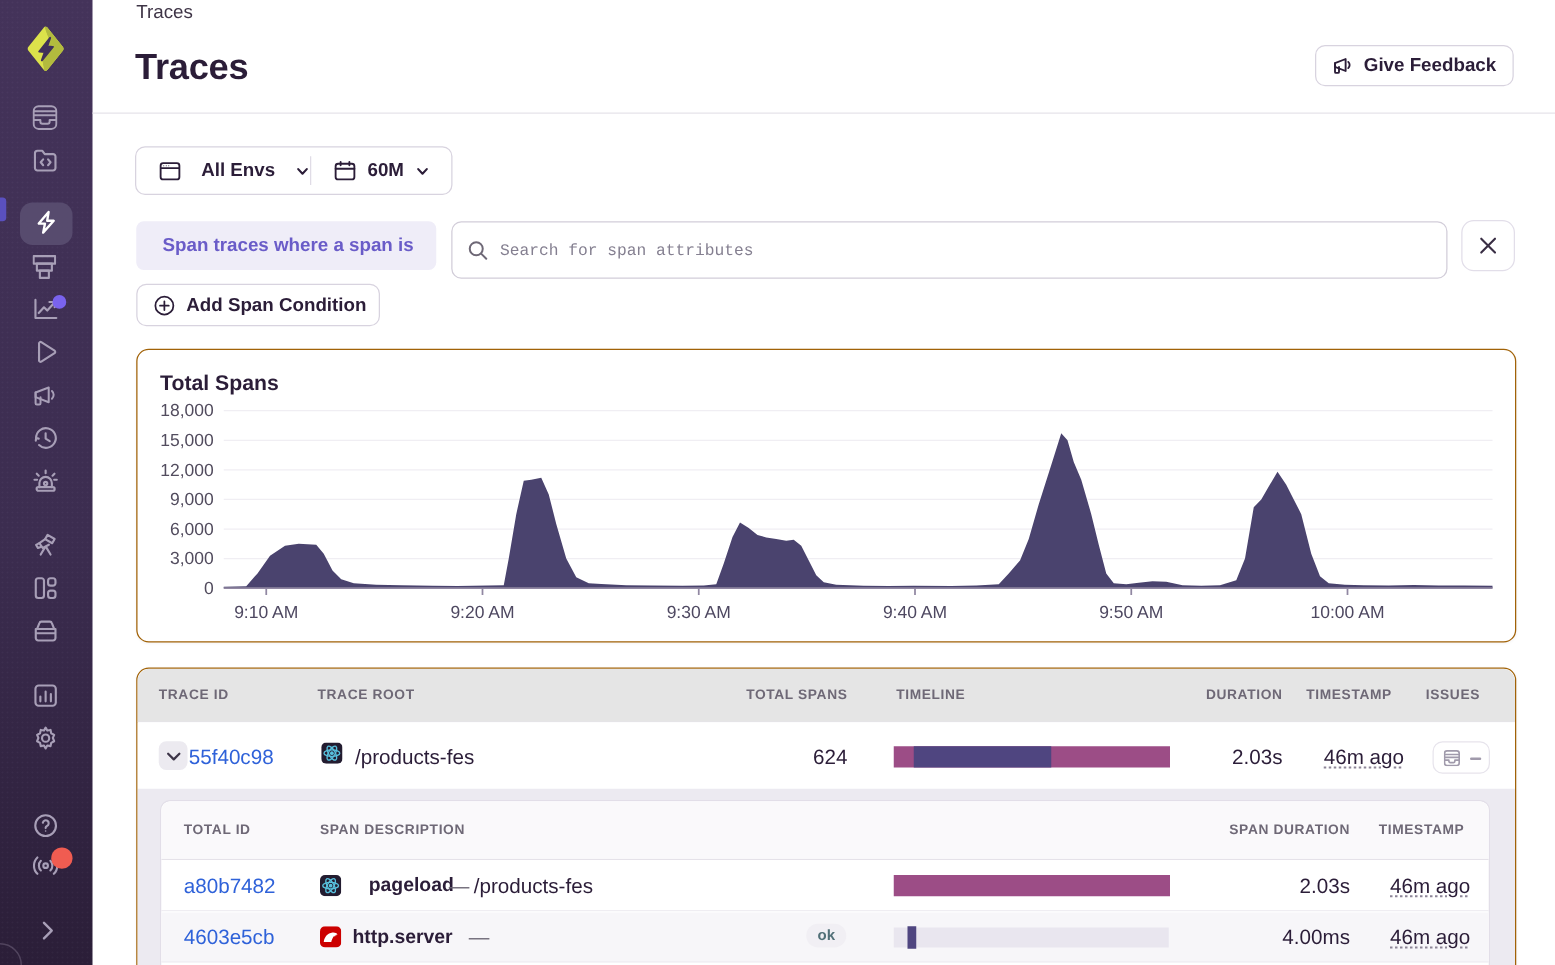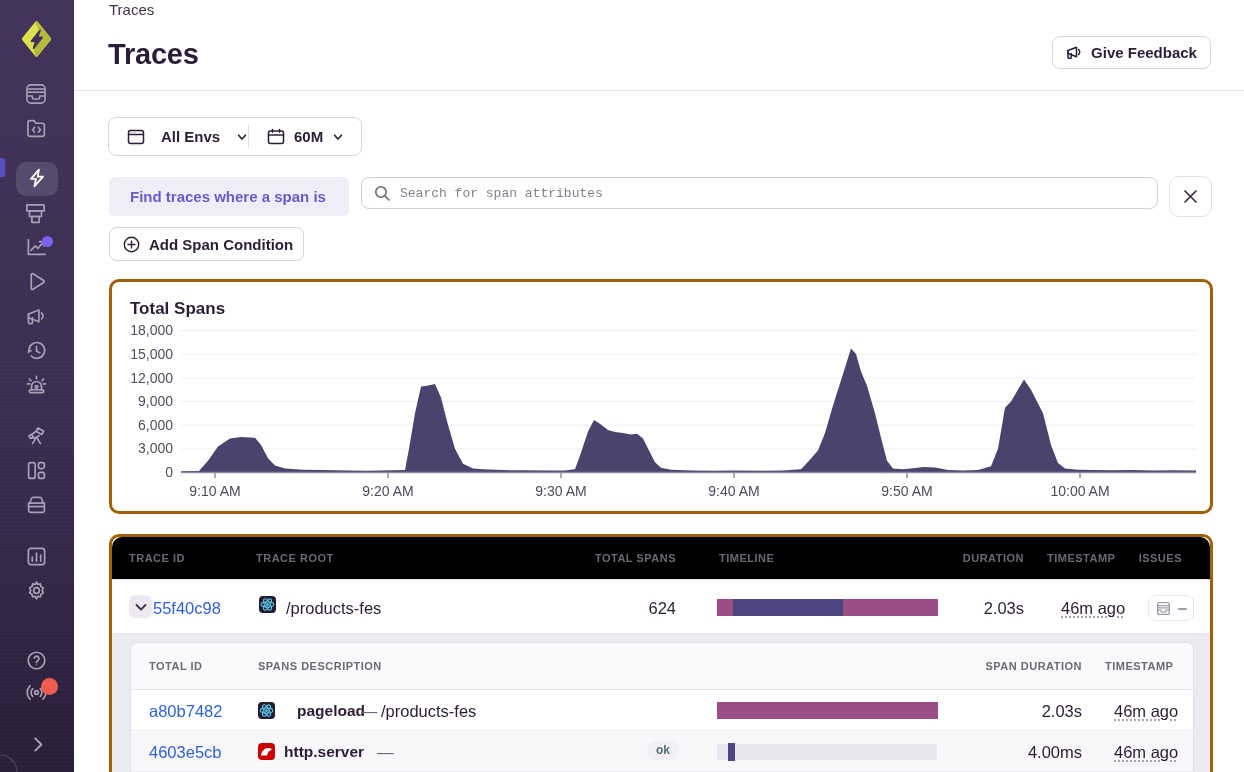--- a/index.html
+++ b/index.html
@@ -33,38 +33,38 @@
 
   
   #filterpill { left:108px; top:117px; width:254px; height:39px; }
   #filterpill .sep { width:1px; height:23px; background:#e0dce6; }
   .sect { display:flex; align-items:center; height:100%;justify-content:space-between; }
 
   
   #wherelabel { position:absolute; left:109px; top:177px; width:240px; height:39px;
     background:#efedf8; border-radius:6px; display:flex; align-items:center;
     font-size:15px; font-weight:bold; color:#6a5cc8; padding-left:21px; }
-  #search { position:absolute; left:361px; top:177px; width:797px; height:32px;
+  #search { position:absolute; left:361px; top:177px; width:797px; height:46px;
     background:#fff; border:1px solid #d2cdd9; border-radius:8px;
     display:flex; align-items:center; padding-left:12px; gap:9px; }
   #search .ph { font-family:"Liberation Mono", monospace; font-size:13px; color:#847f90; }
   #xbtn { left:1169px; top:176px; width:43px; height:41px; justify-content:center;
     border-color:#e2dee9; border-radius:10px; }
   #addspan { left:109px; top:227px; width:195px; height:34px; gap:9px; padding-left:13px; }
 
   
-  .card { position:absolute; background:#fff; border:3px solid #a16207; border-radius:10px;
+  .card { position:absolute; background:#fff; border:1px solid #a16207; border-radius:10px;
     box-shadow:0 1px 2px rgba(43,34,51,0.04); }
   #chartcard { left:109px; top:279px; width:1104px; height:235px; }
   #charttitle { position:absolute; left:18px; top:17px; font-size:17px; font-weight:bold; color:#2b1d38; }
 
   
   #tablecard { left:109px; top:534px; width:1104px; height:400px; overflow:hidden; }
   .thead { font-size:11px; font-weight:bold; letter-spacing:0.5px; color:#6e6876; }
-  #thead1 { position:absolute; left:0; top:0; width:100%; height:43px; background:#000000;
+  #thead1 { position:absolute; left:0; top:0; width:100%; height:43px; background:#e5e5e5;
     border-bottom:1px solid #e5e2e9; border-radius:10px 10px 0 0; }
   .link { color:#2f62d9;text-align:center; }
   #row1 { position:absolute; left:0; top:43px; width:100%; height:53px; background:#fff; }
   #expand { position:absolute; left:0; top:96px; width:100%; height:304px; background:#eceaf1; }
   #nested { position:absolute; left:18px; top:9px; width:1064px; height:295px;
     background:#fff; border:1px solid #e2dee8; border-radius:8px 8px 0 0; }
   #nhead { position:absolute; left:0; top:0; width:100%; height:47px; background:#faf9fb;
     border-bottom:1px solid #e5e2e9; border-radius:8px 8px 0 0; }
   .nrow { position:absolute; left:0; width:100%; height:40px; }
   .mono15 { font-size:16.5px; }
@@ -208,21 +208,21 @@
       <rect x="1.5" y="3" width="15" height="12.5" rx="2"></rect>
       <path d="M1.5 7 H16.5"></path>
       <path d="M5.5 1.5 V4.2 M12.5 1.5 V4.2"></path>
     </svg>
     <span>60M</span>
     <svg width="12" height="12" viewBox="0 0 14 14" fill="none" stroke="#2b1d38" stroke-width="2" stroke-linecap="round" stroke-linejoin="round">
         <path d="M3 5 L7 9.3 L11 5"></path>
       </svg>
   </div>
 </div>
-<div id="wherelabel">Find traces where a span is</div>
+<div id="wherelabel">Span traces where a span is</div>
 <div id="search">
   <svg width="17" height="17" viewBox="0 0 17 17" fill="none" stroke="#6e6876" stroke-width="1.6" stroke-linecap="round">
     <circle cx="7" cy="7" r="5.2"></circle>
       <path d="M11.1 11.1 L15 15"></path>
   </svg>
   <span class="ph">Search for span attributes</span>
 </div>
 <div class="btn" id="xbtn">
   <svg width="15" height="15" viewBox="0 0 15 15" fill="none" stroke="#3a2f45" stroke-width="1.7" stroke-linecap="round">
       <path d="M2 2 L13 13 M13 2 L2 13"></path>
@@ -322,21 +322,21 @@
           <path d="M1.2 9 H18.8"></path>
         <path d="M1 12.5 H6.3 v1.4 a1.6 1.6 0 0 0 1.6 1.6 h4.2 a1.6 1.6 0 0 0 1.6 -1.6 V12.5 H19"></path>
       </svg>
       <div class="abs" style="left:29px;top:12px;width:9px;height:2px;background:#a09aab;border-radius:1px"></div>
     </div>
   </div>
   <div id="expand">
     <div id="nested">
       <div id="nhead">
         <span class="thead abs" style="left:18px;top:17px">TOTAL ID</span>
-        <span class="thead abs" style="left:127px;top:17px">SPANS DESCRIPTION</span>
+        <span class="thead abs" style="left:127px;top:17px">SPAN DESCRIPTION</span>
         <span class="thead abs" style="right:111px;top:17px">SPAN DURATION</span>
         <span class="thead abs" style="left:974px;top:17px">TIMESTAMP</span>
       </div>
       <div class="nrow" style="top:48px;border-bottom:1px solid #efedf2">
         <span class="link mono15 abs" style="left:18px;top:11px">a80b7482</span>
         <svg class="abs" style="left:127px;top:11px" width="17" height="17" viewBox="0 0 17 17">
           <rect x="0" y="0" width="17" height="17" rx="4" fill="#231c30"></rect>
           <g stroke="#58c0dd" stroke-width="1.1" fill="none">
             <ellipse cx="8.5" cy="8.5" rx="6.3" ry="2.6"></ellipse>
             <ellipse cx="8.5" cy="8.5" rx="6.3" ry="2.6" transform="rotate(60 8.5 8.5)"></ellipse>

